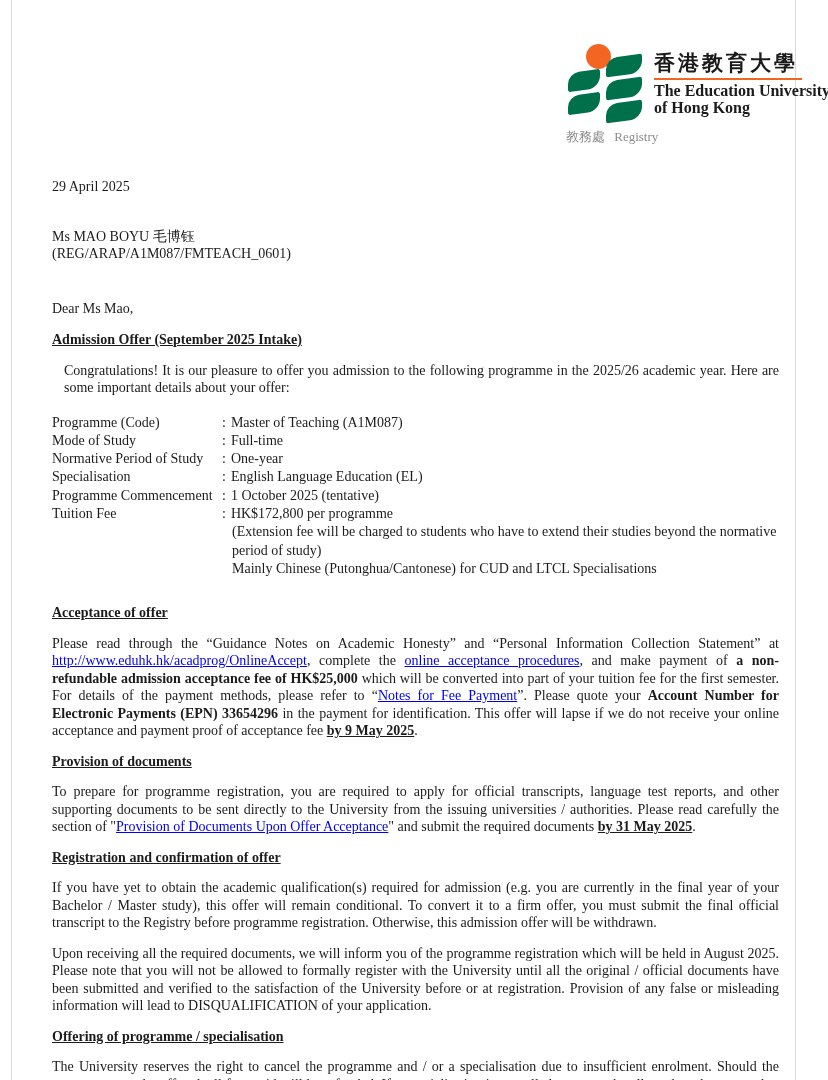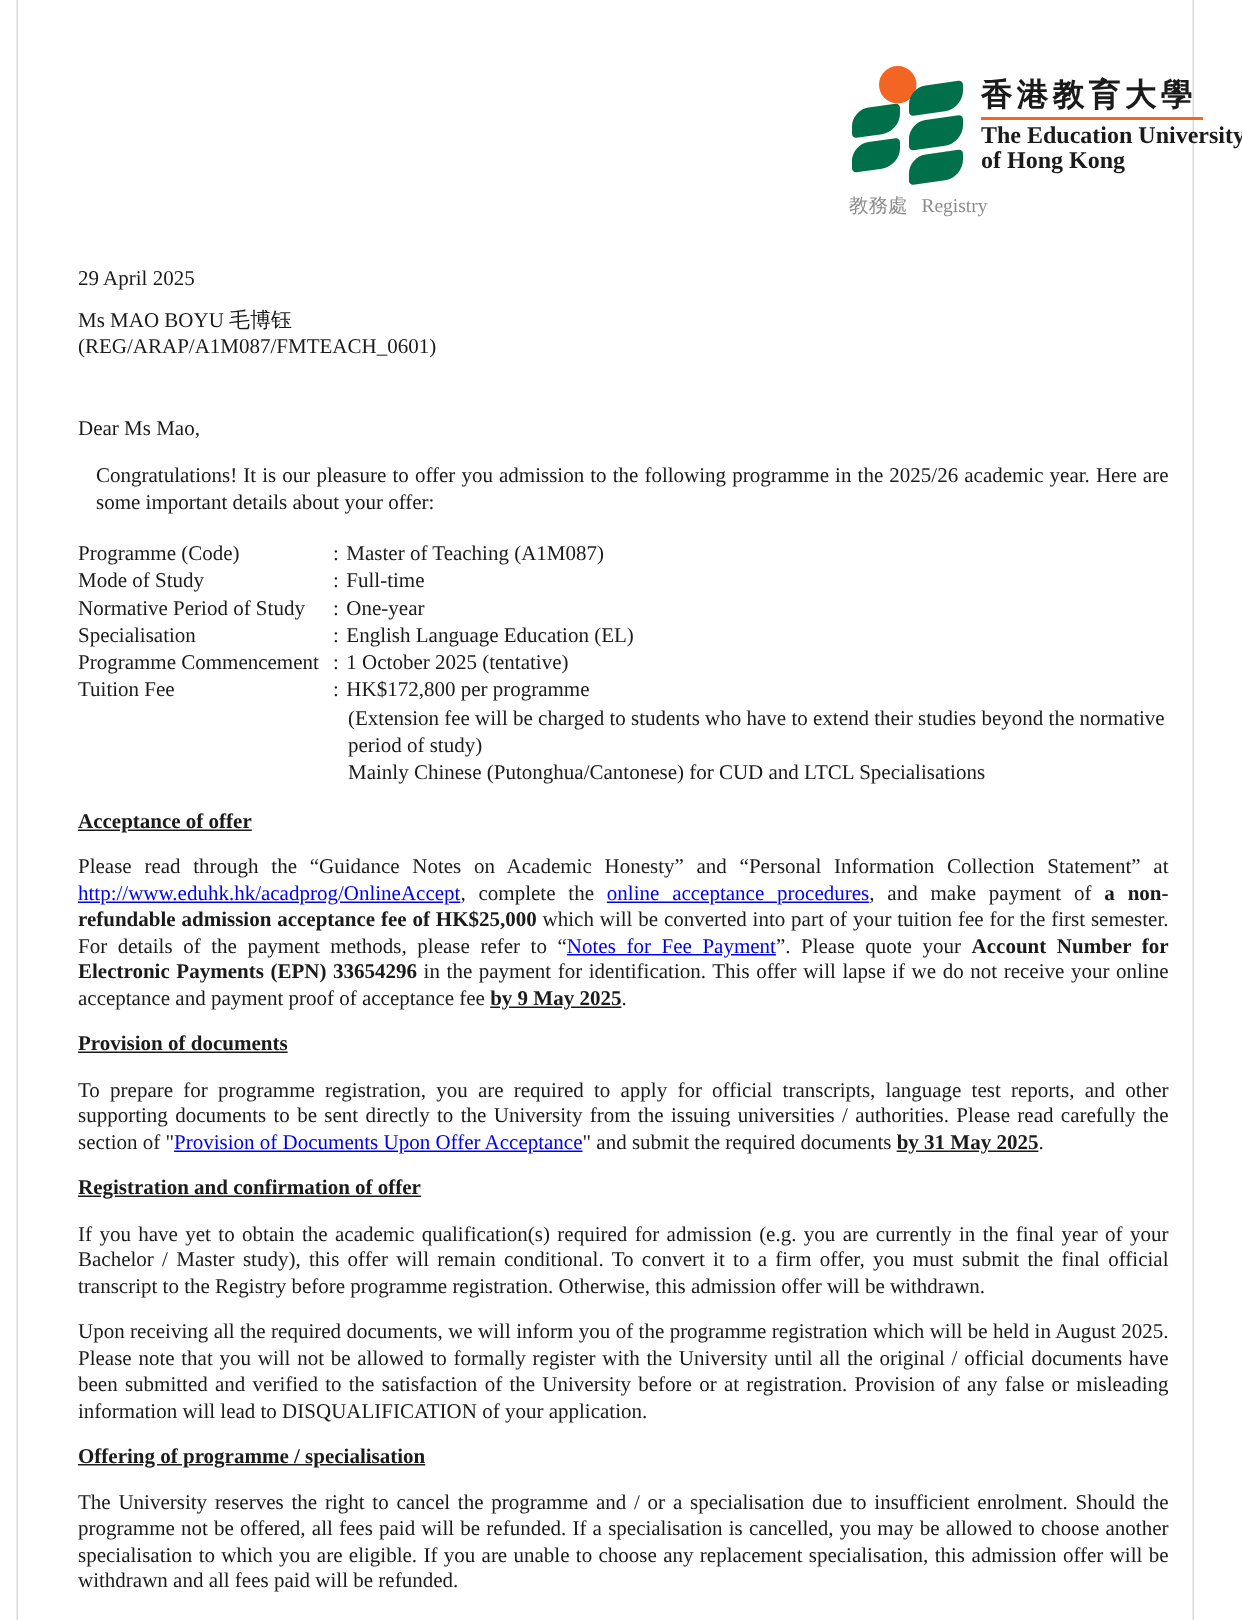--- a/index.html
+++ b/index.html
@@ -25,32 +25,32 @@
   .wordmark{margin-left:6px;padding-top:10px;}
   .wm-zh{font-weight:700;font-size:21px;letter-spacing:3px;line-height:23px;white-space:nowrap;}
   .wm-rule{height:2px;width:148px;background:var(--logo_orange,#F26522);margin:3px 0 2px 0;}
   .wm-en{font-weight:600;font-size:16px;line-height:17px;white-space:nowrap;}
   .registry{position:absolute;left:0;top:86px;color:var(--registry_gray,#8C8C8C);
             font-size:13px;word-spacing:6px;white-space:nowrap;}
 
   
   .body{position:absolute;left:52px;top:178px;width:727px;line-height:17.5px;}
   .body p{margin:0 0 13px 0;}
-  p.date{margin-bottom:10px;}
+  p.date{margin-bottom:32px;}
   .addressee{margin-bottom:37px;}
   p.salutation{margin-bottom:14px;}
   p.subject{font-weight:700;text-decoration:underline;margin-bottom:13px;}
   .para{text-align:justify;}
   p.intro{margin-bottom:17px;margin-left:12px;}
   .shead{font-weight:700;text-decoration:underline;margin:0;}
   .bold-u{font-weight:700;text-decoration:underline;}
   a.link{color:var(--link_blue,#0000EE);text-decoration:underline;cursor:pointer;}
 
   
-  .details{margin-bottom:14px;line-height:18.3px;}
+  .details{margin-bottom:26px;line-height:18.3px;}
   .drow{display:grid;grid-template-columns:170px 1fr;}
   .dlabel{white-space:nowrap;}
   .sep{display:inline-block;margin-right:5px;}
   .cont{padding-left:10px;max-width:552px;}
 </style>
 </head>
 <body>
 
 <div class="page">
   <div class="edge edge-left"></div>
@@ -79,20 +79,21 @@
   <div class="body">
     <p class="date">29 April 2025</p>
 
     <div class="addressee">
       <div>Ms MAO BOYU 毛博钰</div>
       <div>(REG/ARAP/A1M087/FMTEACH_0601)</div>
     </div>
 
     <p class="salutation">Dear Ms Mao,</p>
 
+    <p class="subject">Admission Offer (September 2025 Intake)</p>
 
     <p class="para intro">Congratulations!  It is our pleasure to offer you admission to the following programme in the 2025/26 academic year.  Here are some important details about your offer:</p>
 
     <div class="details">
       <div class="drow">
         <div class="dlabel">Programme (Code)</div>
         <div class="dvalue"><span class="sep">:</span><span>Master of Teaching (A1M087)</span></div>
       </div>
       <div class="drow">
         <div class="dlabel">Mode of Study</div>

